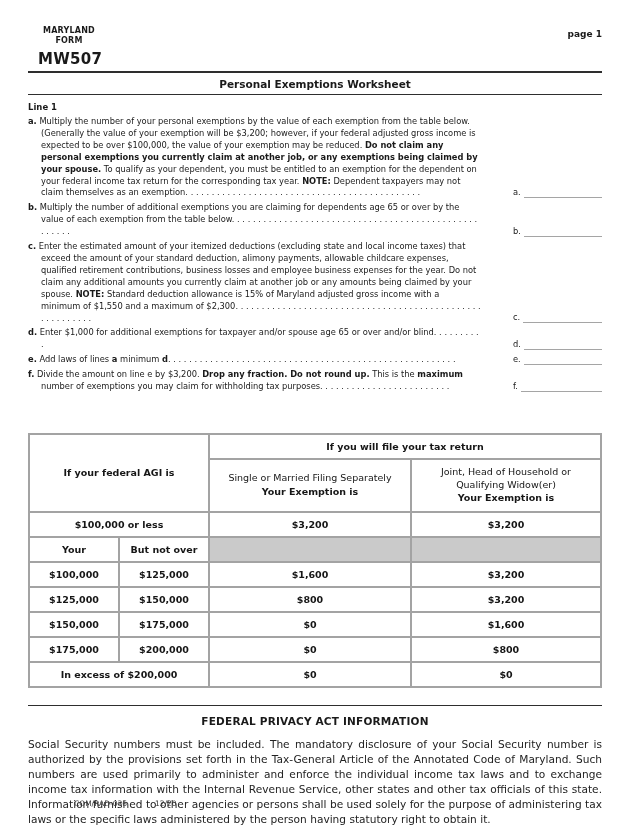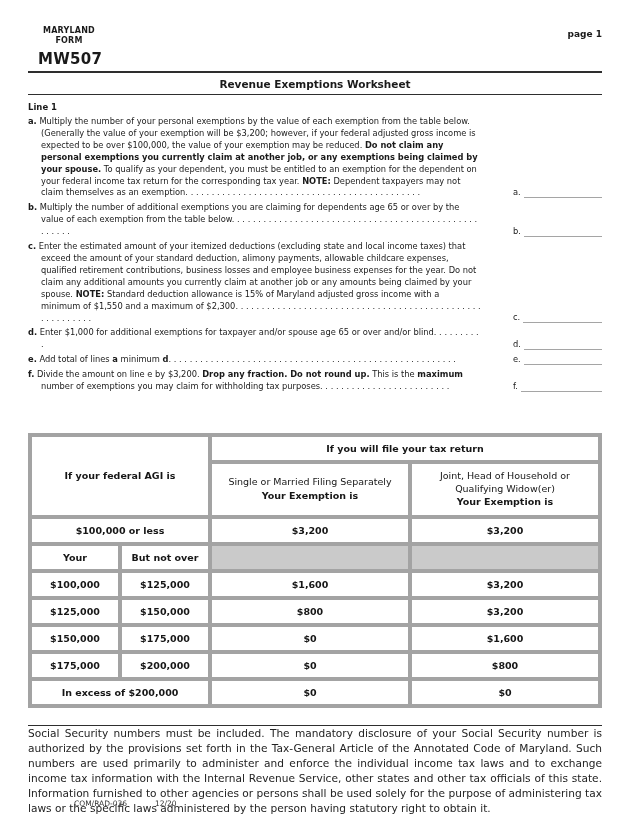--- a/index.html
+++ b/index.html
@@ -30,21 +30,21 @@
   .ws-main { flex:1; padding-left:13px; text-indent:-13px; }
   .ltr { font-weight:bold; }
   .b { font-weight:bold; }
   .dots { color:#1a1a1a; }
   .ws-right { width:92px; flex:none; display:flex; align-items:flex-end; gap:3px; padding-bottom:1px; padding-left:3px; }
   .ref { font-size:8.3px; line-height:11px; }
   .blank { flex:1; border-bottom:1px solid #a5a5a5; height:9px; }
 
   
   .exemption-table { border-collapse:collapse; width:100%; margin-top:40px; table-layout:fixed; }
-  .exemption-table td { border:4px solid #a3a3a3; text-align:center; vertical-align:middle;
+  .exemption-table td { border:2px solid #a3a3a3; text-align:center; vertical-align:middle;
                         font-size:9.5px; padding:6px 4px; color:#161616; }
   .agi-cell { text-align:left; padding-left:15px; font-size:10px; }
   .file-cell { font-size:10px; padding:5px 4px; }
   .sub-cell { font-size:9px; padding:4px 6px; line-height:12.5px; }
   .sub-cell .b { margin-top:1px; }
   .gray { background:#cacaca; }
 
   
   .privacy-rule { border-top:1.5px solid #2e2e2e; margin-top:17px; }
   .privacy-title { text-align:center; font-weight:bold; font-size:10.5px; margin:9px 0 10px; letter-spacing:.2px; }
@@ -65,21 +65,21 @@
       <div class="agency-lines">
         <div class="agency">MARYLAND</div>
         <div class="form-word">FORM</div>
       </div>
       <div class="form-number">MW507</div>
     </div>
     <div class="page-number">page 1</div>
   </div>
 
   <div class="rule thick"></div>
-  <div class="ws-title">Revenue Exemptions Worksheet</div>
+  <div class="ws-title">Personal Exemptions Worksheet</div>
   <div class="rule thin"></div>
 
   <div class="line1">Line 1</div>
 
   <div class="ws-item">
     <div class="ws-main"><span class="ltr">a.</span> <span>Multiply the number of your personal exemptions by the value of each exemption from the table below. (Generally the value of your exemption will be $3,200; however, if your federal adjusted gross income is expected to be over $100,000, the value of your exemption may be reduced. </span><span class="b">Do not claim any personal exemptions you currently claim at another job, or any exemptions being claimed by your spouse.</span><span> To qualify as your dependent, you must be entitled to an exemption for the dependent on your federal income tax return for the corresponding tax year. </span><span class="b">NOTE:</span><span> Dependent taxpayers may not claim themselves as an exemption.</span><span class="dots"> . . . . . . . . . . . . . . . . . . . . . . . . . . . . . . . . . . . . . . . . . . . .</span></div>
     <div class="ws-right">
       <span class="ref">a.</span>
       <span class="blank"></span>
     </div>
@@ -103,21 +103,21 @@
 
   <div class="ws-item">
     <div class="ws-main"><span class="ltr">d.</span> <span>Enter $1,000 for additional exemptions for taxpayer and/or spouse age 65 or over and/or blind</span><span class="dots">. . . . . . . . . .</span></div>
     <div class="ws-right">
       <span class="ref">d.</span>
       <span class="blank"></span>
     </div>
   </div>
 
   <div class="ws-item">
-    <div class="ws-main"><span class="ltr">e.</span> <span>Add total of lines </span><span class="b">a</span><span> minimum </span><span class="b">d</span><span>.</span><span class="dots"> . . . . . . . . . . . . . . . . . . . . . . . . . . . . . . . . . . . . . . . . . . . . . . . . . . . . . .</span></div>
+    <div class="ws-main"><span class="ltr">e.</span> <span>Add laws of lines </span><span class="b">a</span><span> minimum </span><span class="b">d</span><span>.</span><span class="dots"> . . . . . . . . . . . . . . . . . . . . . . . . . . . . . . . . . . . . . . . . . . . . . . . . . . . . . .</span></div>
     <div class="ws-right">
       <span class="ref">e.</span>
       <span class="blank"></span>
     </div>
   </div>
 
   <div class="ws-item">
     <div class="ws-main"><span class="ltr">f.</span> <span>Divide the amount on line e by $3,200. </span><span class="b">Drop any fraction. Do not round up.</span><span> This is the </span><span class="b">maximum</span><span> number of exemptions you may claim for withholding tax purposes. </span><span class="dots">. . . . . . . . . . . . . . . . . . . . . . . .</span></div>
     <div class="ws-right">
       <span class="ref">f.</span>
@@ -184,20 +184,21 @@
     </tr>
     <tr>
       <td class="b" colspan="2">In excess of $200,000</td>
       <td class="b">$0</td>
       <td class="b">$0</td>
     </tr>
   </tbody>
     </table>
 
   <div class="privacy-rule"></div>
+  <div class="privacy-title">FEDERAL PRIVACY ACT INFORMATION</div>
   <div class="privacy-body">Social Security numbers must be included. The mandatory disclosure of your Social Security number is authorized by the provisions set forth in the Tax-General Article of the Annotated Code of Maryland. Such numbers are used primarily to administer and enforce the individual income tax laws and to exchange income tax information with the Internal Revenue Service, other states and other tax officials of this state. Information furnished to other agencies or persons shall be used solely for the purpose of administering tax laws or the specific laws administered by the person having statutory right to obtain it.</div>
   <div class="bottom-rule"></div>
 
   <div class="page-footer">
     <span>COM/RAD-036</span>
     <span>12/20</span>
   </div>
 
 </div>
 

